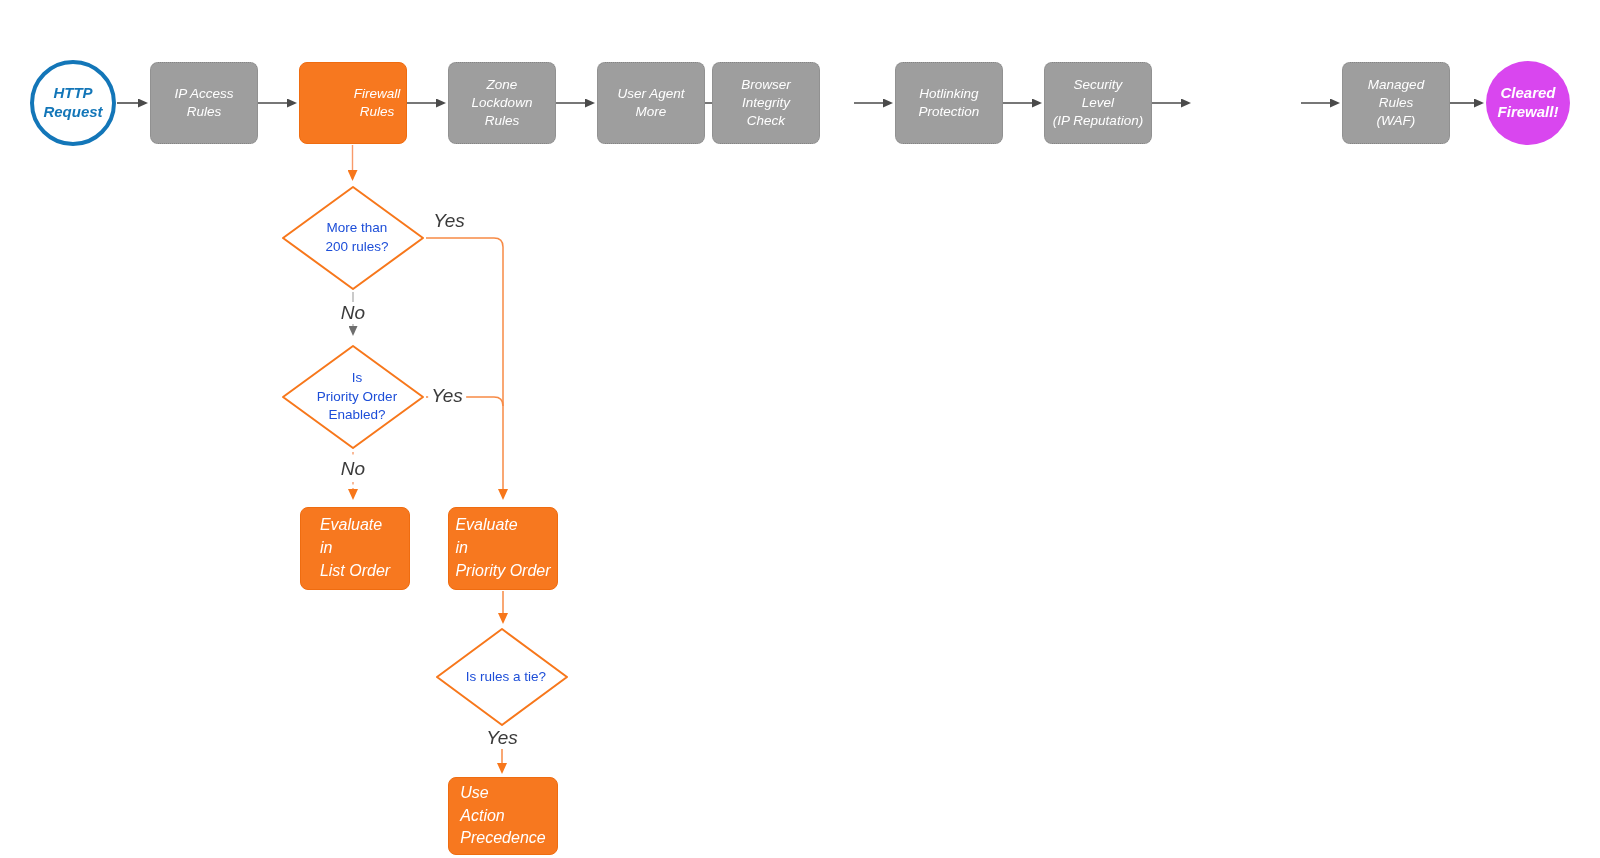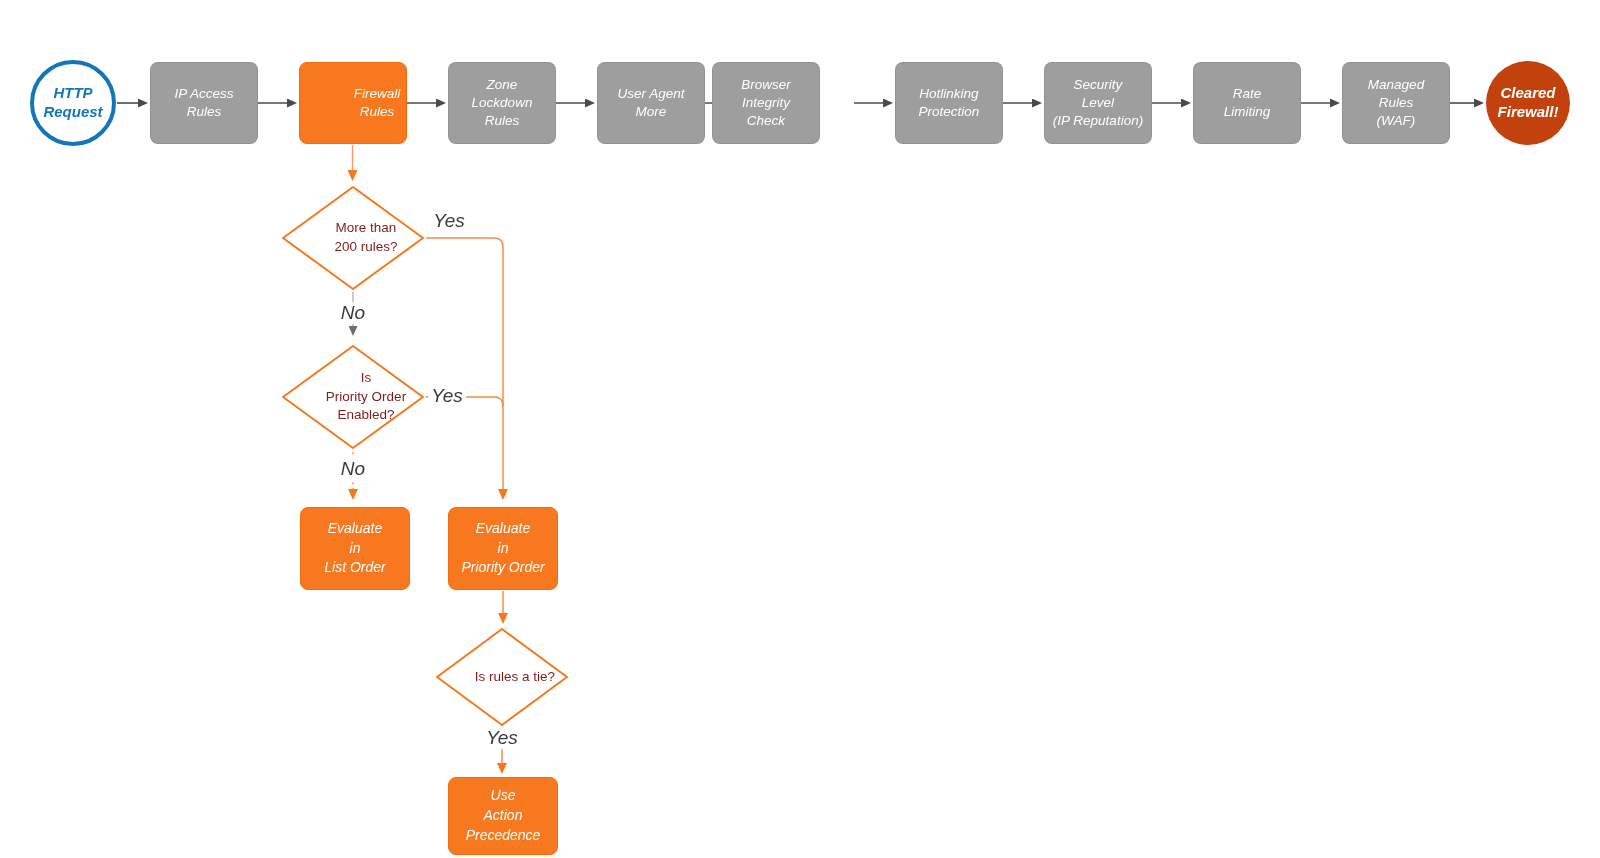--- a/index.html
+++ b/index.html
@@ -22,37 +22,37 @@
   
   .terminal {
     position:absolute; border-radius:50%;
     display:flex; align-items:center; justify-content:center; text-align:center;
     font-weight:bold; font-style:italic; font-size:15px; line-height:1.25;
     white-space:pre-line; box-sizing:border-box;
   }
   .terminal.start { left:30px; top:28px; width:86px; height:86px;
     background:#ffffff; border:4px solid #1376b8; color:#1376b8; }
   .terminal.end { left:1486px; top:29px; width:84px; height:84px;
-    background:#c2410c; color:#ffffff; }
+    background:#d946ef; color:#ffffff; }
 
   
   .decision { position:absolute; }
   .decision svg { position:absolute; left:0; top:0; }
   .decision .dlabel {
-    position:absolute; left:13px; top:0; width:100%; height:100%;
+    position:absolute; left:4px; top:0; width:100%; height:100%;
     display:flex; align-items:center; justify-content:center; text-align:center;
-    color:#7f1d1d; font-size:13.5px; line-height:1.38; white-space:pre-line;
+    color:#1d4ed8; font-size:13.5px; line-height:1.38; white-space:pre-line;
   }
 
   
   .action {
     position:absolute; width:110px; height:83px;
     border-radius:8px; background:#f7781f; border:1px solid #ef6c10;
-    display:flex; align-items:center; justify-content:center; text-align:center;
-    color:#ffffff; font-style:italic; font-size:14px; line-height:1.42;
+    display:flex; align-items:center; justify-content:center; text-align:left;
+    color:#ffffff; font-style:italic; font-size:16px; line-height:1.42;
     white-space:pre-line; box-sizing:border-box;
   }
 
   
   .branch {
     position:absolute; transform:translate(-50%,-50%);
     color:#3b3b3b; font-style:italic; font-size:19px;
     background:#ffffff; padding:0 3px; white-space:nowrap;
   }
 </style>
@@ -123,24 +123,20 @@
   </div>
   <div class="stage" style="left:895px">
     <span>Hotlinking
 Protection</span>
   </div>
   <div class="stage" style="left:1044px">
     <span>Security
 Level
 (IP Reputation)</span>
   </div>
-  <div class="stage" style="left:1193px">
-    <span>Rate
-Limiting</span>
-  </div>
   <div class="stage" style="left:1342px">
     <span>Managed
 Rules
 (WAF)</span>
   </div>
 
   <div class="terminal end">
     <span>Cleared
 Firewall!</span>
   </div>

